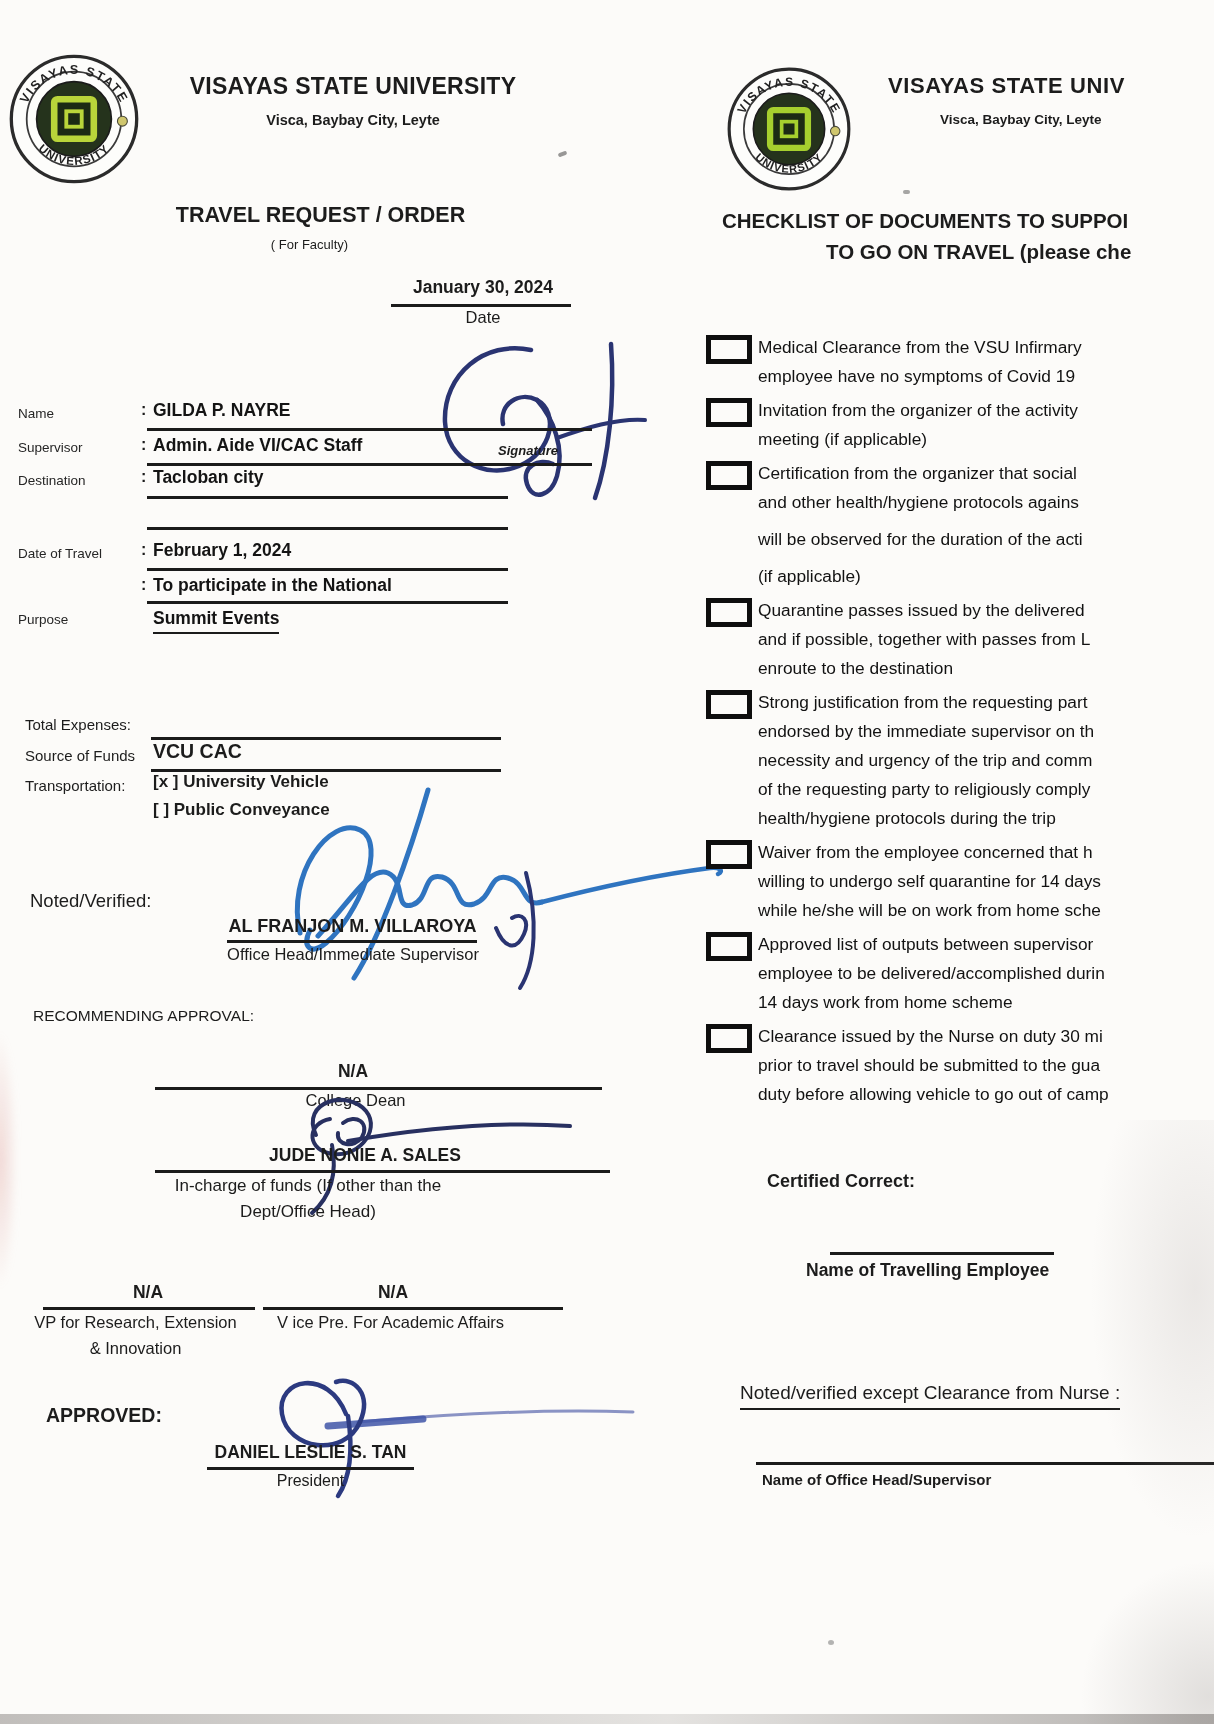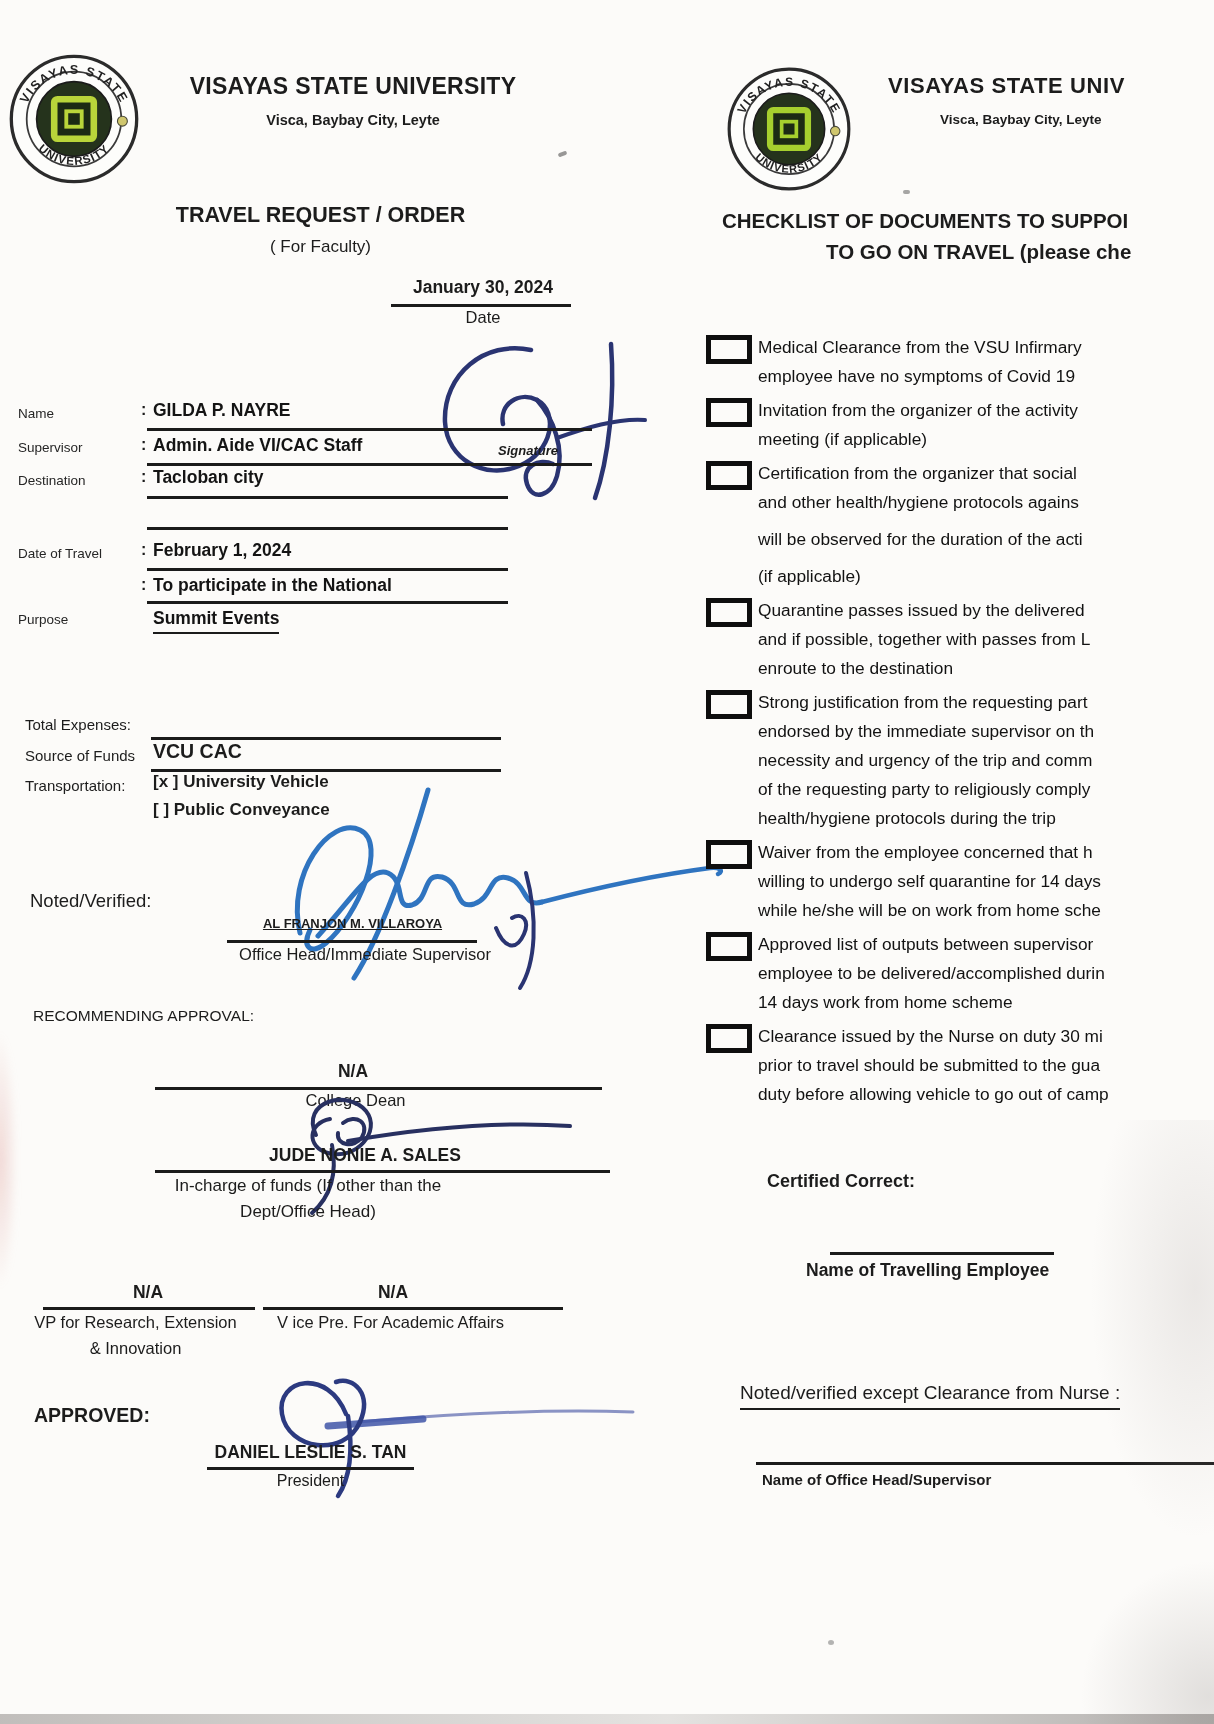--- a/index.html
+++ b/index.html
@@ -52,21 +52,21 @@
     <circle cx="60" cy="60" r="34" fill="#25331c" stroke="#1b1b1b" stroke-width="1.5"></circle>
     <rect x="42" y="42" width="36" height="36" rx="3" fill="#1c2a14" stroke="#b9d53a" stroke-width="6"></rect>
     <rect x="53" y="53" width="14" height="14" fill="none" stroke="#b9d53a" stroke-width="3.5"></rect>
     <circle cx="104" cy="62" r="4.5" fill="#cfc66d" stroke="#4a4a3a" stroke-width="1"></circle>
   </svg>
 
   <div class="abs ctr b" style="left:178px;top:73px;width:350px;font-size:23px;letter-spacing:.3px;">VISAYAS STATE UNIVERSITY</div>
   <div class="abs ctr b" style="left:178px;top:112px;width:350px;font-size:14.5px;">Visca, Baybay City, Leyte</div>
 
   <div class="abs ctr b" style="left:148px;top:203px;width:345px;font-size:21.5px;">TRAVEL REQUEST / ORDER</div>
-  <div class="abs ctr" style="left:148px;top:237px;width:345px;font-size:17px;">( For Faculty)</div>
+  <div class="abs ctr" style="left:137px;top:237px;width:345px;font-size:13px;">( For Faculty)</div>
 
   <div class="abs ctr b" style="left:393px;top:277px;width:180px;font-size:17.5px;">January 30, 2024</div>
   <div class="uline" style="left:391px;top:304px;width:180px;"></div>
   <div class="abs ctr" style="left:393px;top:308px;width:180px;font-size:16.5px;">Date</div>
 
   <svg style="left:415px;top:338px;" width="240" height="175" viewBox="0 0 240 175">
     <path class="sigpath" stroke="#2a3472" stroke-width="4.5" d="M116,12 C70,2 28,36 30,84 C32,122 70,142 104,128 C138,114 144,74 122,62 C104,53 84,66 88,86"></path>
     <path class="sigpath" stroke="#2a3472" stroke-width="4.5" d="M122,62 C138,80 150,110 142,138 C136,158 118,164 112,146 C106,128 124,120 138,126"></path>
     <path class="sigpath" stroke="#2a3472" stroke-width="4.5" d="M196,6 C200,60 194,120 180,160"></path>
     <path class="sigpath" stroke="#2a3472" stroke-width="4" d="M142,100 C170,90 202,80 230,82"></path>
@@ -113,23 +113,23 @@
   <svg style="left:258px;top:778px;" width="490" height="235" viewBox="0 0 490 235">
     <path class="sigpath" stroke="#2f74c0" stroke-width="5" d="M42,155 C28,96 72,38 102,52 C130,65 100,138 68,165 C52,178 44,168 52,152"></path>
     <path class="sigpath" stroke="#2f74c0" stroke-width="5" d="M60,158 C95,120 112,88 130,95 C148,103 136,132 154,127 C172,121 164,94 184,99 C204,105 196,132 216,126 C236,119 230,95 250,100 C270,106 264,130 284,124"></path>
     <path class="sigpath" stroke="#2f74c0" stroke-width="4.5" d="M284,124 C330,112 390,98 452,90 C462,89 466,93 460,96"></path>
     <path class="sigpath" stroke="#2f74c0" stroke-width="5" d="M170,12 C152,75 122,160 96,200"></path>
     <path class="sigpath" stroke="#2a3472" stroke-width="4" d="M238,150 C246,170 258,174 266,156 C272,142 264,134 254,140"></path>
     <path class="sigpath" stroke="#2a3472" stroke-width="4" d="M268,95 C280,140 278,185 262,210"></path>
   </svg>
 
   <div class="abs" style="left:30px;top:890px;font-size:18.5px;">Noted/Verified:</div>
-  <div class="abs ctr b nw" style="left:225px;top:916px;width:255px;font-size:13px;text-decoration:underline;">AL FRANJON M. VILLAROYA</div>
+  <div class="abs ctr b nw" style="left:225px;top:916px;width:255px;font-size:18px;">AL FRANJON M. VILLAROYA</div>
   <div class="uline" style="left:227px;top:940px;width:250px;"></div>
-  <div class="abs ctr nw" style="left:220px;top:945px;width:290px;font-size:16.5px;">Office Head/Immediate Supervisor</div>
+  <div class="abs ctr nw" style="left:208px;top:945px;width:290px;font-size:16.5px;">Office Head/Immediate Supervisor</div>
 
   <div class="abs" style="left:33px;top:1007px;font-size:15.5px;">RECOMMENDING APPROVAL:</div>
 
   <div class="abs ctr b" style="left:298px;top:1061px;width:110px;font-size:17.5px;">N/A</div>
   <div class="uline" style="left:155px;top:1087px;width:447px;"></div>
   <div class="abs ctr" style="left:288px;top:1091px;width:135px;font-size:16.5px;">College Dean</div>
 
   <svg style="left:248px;top:1093px;" width="340" height="125" viewBox="0 0 340 125">
     <path class="sigpath" stroke="#283060" stroke-width="4" d="M68,42 C52,8 100,-4 118,18 C134,38 108,68 80,60 C58,54 60,30 82,26"></path>
     <path class="sigpath" stroke="#283060" stroke-width="4" d="M95,30 C108,20 122,30 114,44 C106,56 88,52 90,40"></path>
@@ -151,21 +151,21 @@
   <div class="uline" style="left:263px;top:1307px;width:300px;"></div>
   <div class="abs ctr nw" style="left:258px;top:1313px;width:265px;font-size:16.5px;">V ice Pre. For Academic Affairs</div>
 
   <svg style="left:248px;top:1356px;" width="400" height="150" viewBox="0 0 400 150">
     <path class="sigpath" stroke="#8a93c4" stroke-width="3" d="M110,66 C200,58 300,53 385,56"></path>
     <path class="sigpath" stroke="#3f55a8" stroke-width="7" opacity=".85" d="M80,70 L175,63"></path>
     <path class="sigpath" stroke="#2c3a80" stroke-width="4.5" d="M98,58 C80,12 28,22 34,58 C40,94 96,102 112,66 C124,38 106,20 88,26"></path>
     <path class="sigpath" stroke="#2c3a80" stroke-width="4.5" d="M100,60 C106,100 100,125 90,140"></path>
   </svg>
 
-  <div class="abs b" style="left:34px;top:1404px;font-size:19.5px;">APPROVED:</div>
+  <div class="abs b" style="left:46px;top:1404px;font-size:19.5px;">APPROVED:</div>
   <div class="abs ctr b nw" style="left:203px;top:1442px;width:215px;font-size:17.5px;">DANIEL LESLIE S. TAN</div>
   <div class="uline" style="left:207px;top:1467px;width:207px;"></div>
   <div class="abs ctr" style="left:238px;top:1472px;width:145px;font-size:16px;">President</div>
 
   <svg class="abs" style="left:726px;top:66px;" width="126" height="126" viewBox="0 0 120 120">
     <circle cx="60" cy="60" r="57" fill="#fdfdfb" stroke="#2b2b2b" stroke-width="3"></circle>
     <circle cx="60" cy="60" r="43" fill="none" stroke="#3a3a3a" stroke-width="1.6"></circle>
     <defs>
       <path id="sealB-top" d="M 13,66 A 47,47 0 1 1 107,66"></path>
       <path id="sealB-bot" d="M 17,70 A 45,45 0 0 0 103,70"></path>

